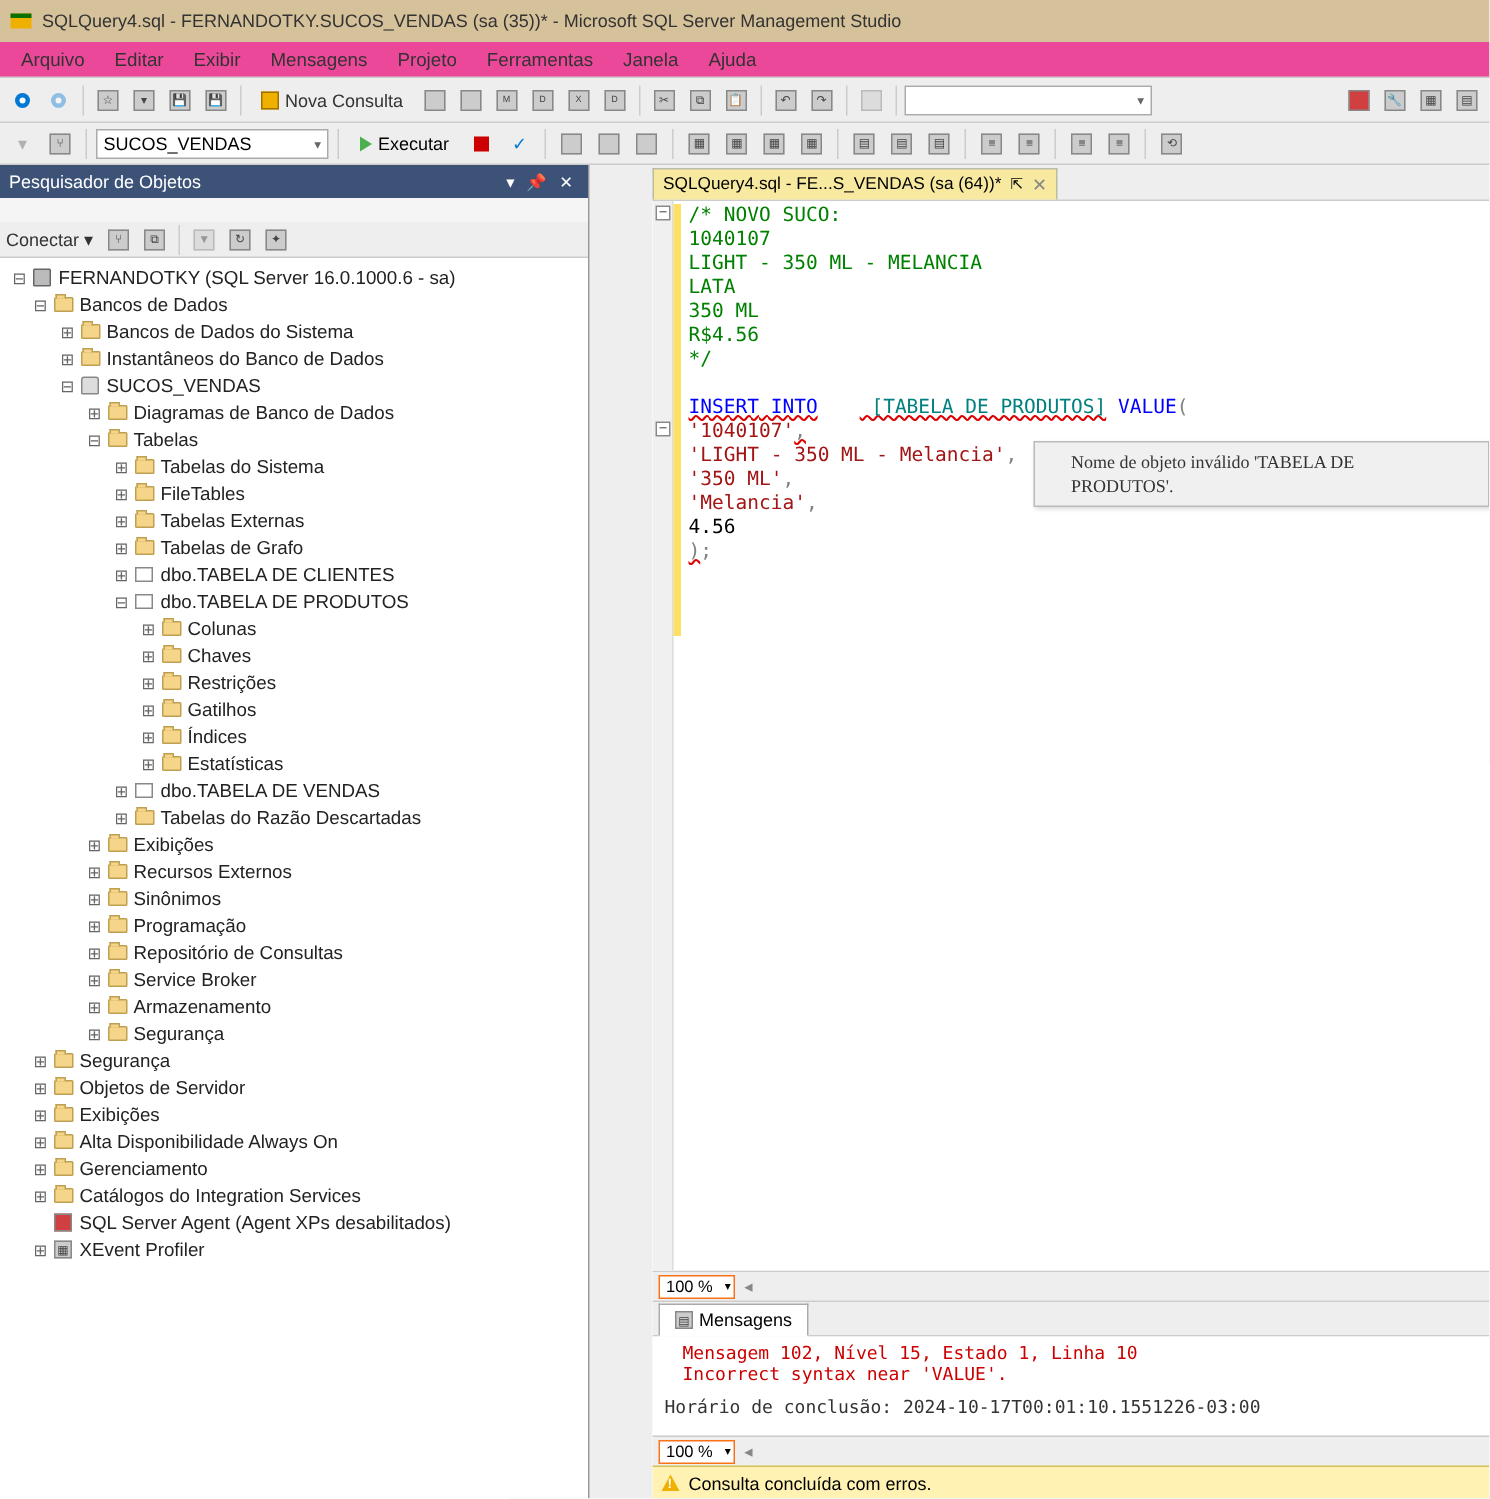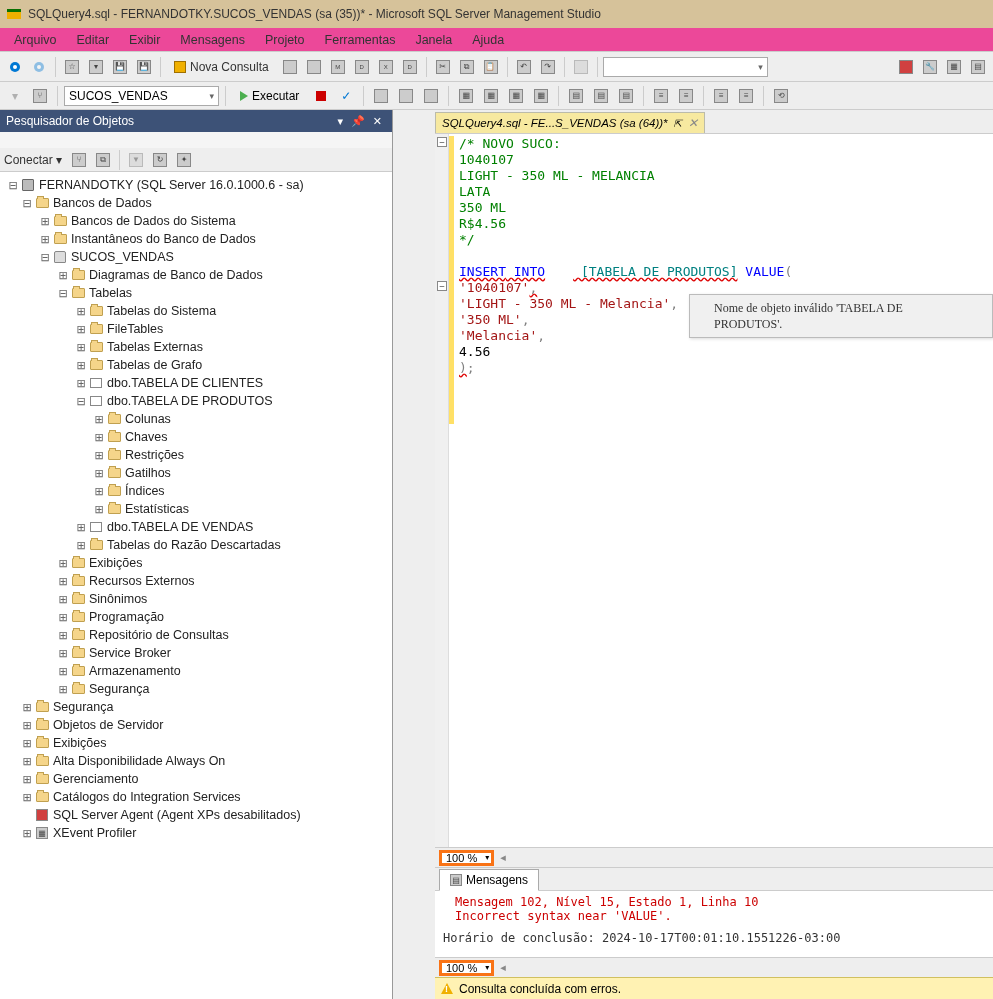--- a/index.html
+++ b/index.html
@@ -31,40 +31,40 @@
 .tree-row .exp { width: 14px; text-align: center; color: #666; font-size: 11px; display: inline-block; }
 .tree-row .icon { width: 16px; height: 14px; margin-right: 3px; display: inline-flex; align-items: center; justify-content: center; }
 .folder-icon { width: 13px; height: 10px; background: #f5d58a; border: 1px solid #c0a050; border-radius: 1px; position: relative; }
 .folder-icon::before { content: ""; position: absolute; top: -3px; left: 0; width: 5px; height: 2px; background: #f5d58a; border: 1px solid #c0a050; border-bottom: none; }
 .db-icon { width: 12px; height: 12px; background: #ddd; border: 1px solid #888; border-radius: 2px 2px 1px 1px; }
 .table-icon { width: 12px; height: 10px; background: #fff; border: 1px solid #888; }
 .server-icon { width: 12px; height: 12px; background: #bbb; border: 1px solid #666; border-radius: 1px; }
 .ind { display: inline-block; }
 .i1{width:18px}.i2{width:36px}.i3{width:54px}.i4{width:72px}.i5{width:90px}
 .right-pane { flex: 1; display: flex; flex-direction: column; background: #fff; }
-.tab-strip { height: 24px; background: #eee; display: flex; align-items: flex-end; border-bottom: 1px solid #ccc; font-style: italic; }
+.tab-strip { height: 24px; background: #eee; display: flex; align-items: flex-end; border-bottom: 1px solid #ccc; }
 .tab { background: #f7e9a0; border: 1px solid #bba; border-bottom: none; padding: 3px 6px; font-size: 11.5px; display: flex; align-items: center; gap: 6px; }
 .tab .close { color: #888; font-size: 12px; }
 .tab .pin { font-size: 10px; }
 .editor-area { flex: 1; display: flex; flex-direction: column; overflow: hidden; }
 .editor { flex: 1; background: #fff; overflow: auto; font-family: Consolas, monospace; font-size: 13px; line-height: 16px; position: relative; }
 .editor-gutter { position: absolute; left: 0; top: 0; bottom: 0; width: 14px; background: #f0f0f0; border-right: 1px solid #ddd; }
 .editor-change { position: absolute; left: 14px; top: 0; width: 5px; background: #ffe066; }
 .code-lines { padding-left: 24px; padding-top: 2px; }
 .code-line { height: 16px; white-space: pre; }
 .fold-mark { position: absolute; left: 2px; width: 10px; height: 10px; border: 1px solid #888; font-size: 9px; text-align: center; line-height: 8px; color: #555; background: #fff; }
 .c-comment { color: #008000; }
 .c-keyword { color: #0000ff; }
 .c-ident { color: #008080; padding-left: 28px; }
 .c-string { color: #a31515; }
 .c-gray { color: #808080; }
 .sq-red { text-decoration: underline wavy #d00; text-decoration-skip-ink: none; }
 .tooltip { position: absolute; background: #f0f0f0; border: 1px solid #bbb; padding: 5px 24px; font-family: "Segoe UI"; font-size: 12px; color: #333; box-shadow: 1px 1px 3px rgba(0,0,0,.15); }
 .zoom-bar { height: 20px; background: #eee; border-top: 1px solid #ccc; display: flex; align-items: center; padding: 0 4px; font-size: 11px; }
-.zoom-combo { border: 3px solid #f97316; background: #fff; padding: 0 14px 0 4px; height: 16px; display: inline-flex; align-items: center; position: relative; }
+.zoom-combo { border: 1px solid #f97316; background: #fff; padding: 0 14px 0 4px; height: 16px; display: inline-flex; align-items: center; position: relative; }
 .zoom-combo::after { content: "▾"; position: absolute; right: 2px; font-size: 8px; }
 .msg-header { height: 24px; background: #eee; border-top: 1px solid #ccc; border-bottom: 1px solid #ccc; display: flex; align-items: center; }
 .msg-tab { padding: 3px 10px; border: 1px solid #aaa; border-bottom: 1px solid #fff; background: #fff; margin-left: 4px; display: flex; align-items: center; gap: 4px; font-size: 12px; position: relative; top: 1px; }
 .msg-body { flex: 0 0 auto; height: 66px; background: #fff; font-family: Consolas, monospace; font-size: 12px; padding: 4px 8px; color: #333; overflow: auto; }
 .msg-red { color: #c00; }
 .status-bar { height: 22px; background: #fff2b3; border-top: 1px solid #d0c060; display: flex; align-items: center; padding: 0 6px; font-size: 12px; gap: 6px; }
 .warn-icon { width: 0; height: 0; border-left: 6px solid transparent; border-right: 6px solid transparent; border-bottom: 11px solid #f0b000; position: relative; }
 .warn-icon::after { content: "!"; position: absolute; left: -2px; top: 1px; font-size: 9px; color: #fff; font-weight: bold; }
 .small-circ { width: 10px; height: 10px; border-radius: 50%; background: #0078d4; display: inline-block; position: relative; }
 .small-circ::after{content:"";position:absolute;left:3px;top:3px;width:4px;height:4px;background:#fff;border-radius:50%;}

